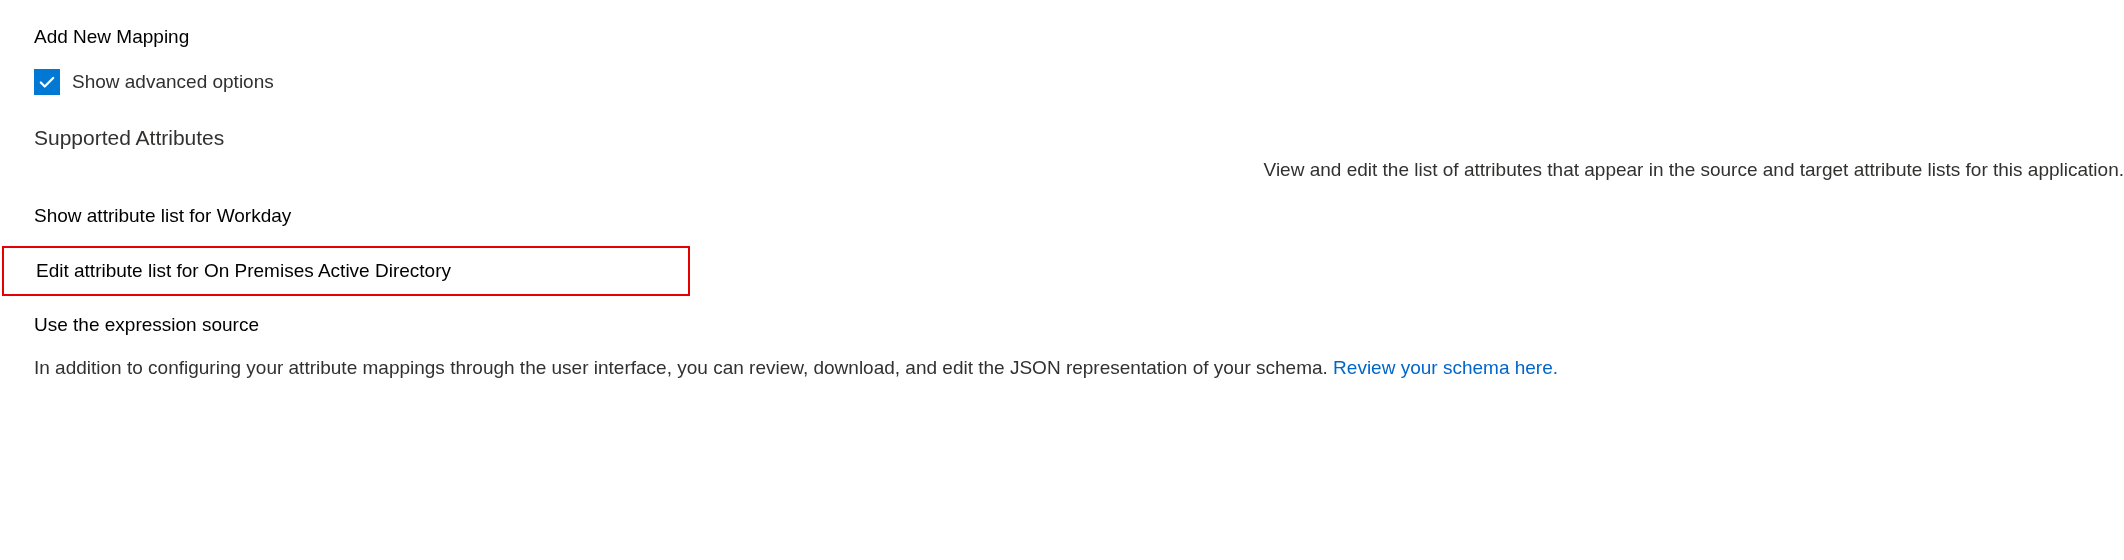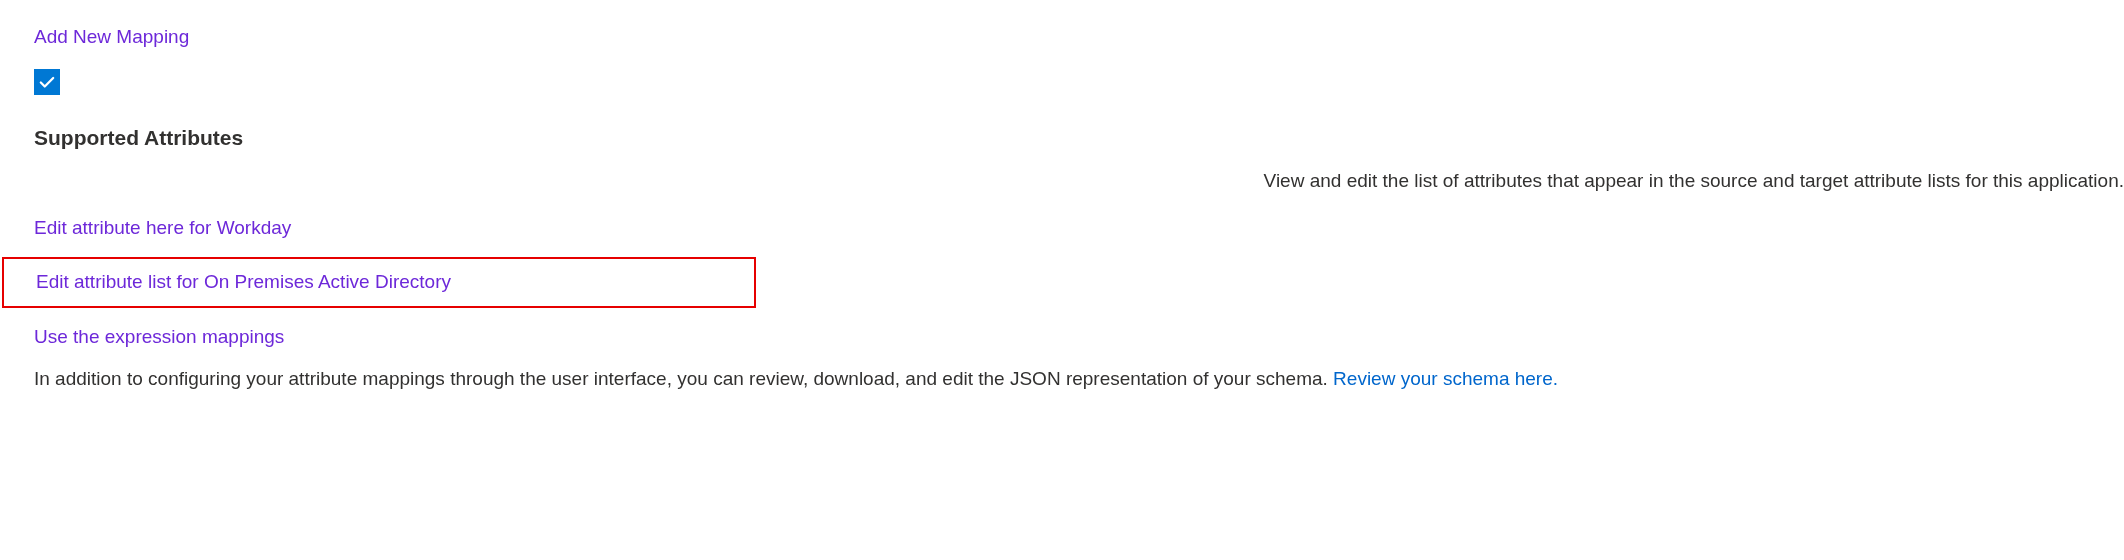--- a/index.html
+++ b/index.html
@@ -9,21 +9,21 @@
     }
     body {
       font-family: "Segoe UI", -apple-system, BlinkMacSystemFont, sans-serif;
       font-size: 19px;
       color: #323130;
       background: #ffffff;
       padding: 24px 0 0 34px;
       line-height: 1.4;
     }
     .link {
-      color: #6d28d9;
+      color: #000000;
       cursor: pointer;
       display: inline-block;
       text-align: center;
     }
     .row-add-new {
       margin-bottom: 18px;
     }
     .checkbox-row {
       display: flex;
       align-items: center;
@@ -39,40 +39,40 @@
       justify-content: center;
       cursor: pointer;
       flex-shrink: 0;
     }
     .checkbox svg {
       width: 18px;
       height: 18px;
     }
     .section-heading {
       font-size: 21px;
-      font-weight: 700;
+      font-weight: 400;
       color: #323130;
-      margin-bottom: 16px;
+      margin-bottom: 4px;
     }
     .section-desc {
       color: #323130;
       margin-bottom: 20px;
       text-align: right;
     }
     .link-row {
       margin-bottom: 16px;
     }
     .highlight-box {
       border: 2px solid #e60000;
       padding: 10px 12px 10px 0;
       margin-left: -32px;
       padding-left: 32px;
       margin-bottom: 16px;
       display: inline-block;
-      width: 754px;
+      width: 688px;
     }
     .paragraph {
       margin-top: 13px;
       color: #323130;
     }
     .inline-link {
       color: #0066cc;
       cursor: pointer;
     }
   </style>
@@ -84,35 +84,36 @@
 <div class="row-add-new">
   <span class="link">Add New Mapping</span>
 </div>
 
 <div class="checkbox-row">
   <div class="checkbox">
     <svg viewBox="0 0 16 16">
       <path d="M13.5 4.5L6 12L2.5 8.5" stroke="#ffffff" stroke-width="2" fill="none" stroke-linecap="round" stroke-linejoin="round"></path>
     </svg>
   </div>
+  <span>Show advanced options</span>
 </div>
 
 <div class="section-heading">Supported Attributes</div>
 <div class="section-desc">View and edit the list of attributes that appear in the source and target attribute lists for this application.</div>
 
 <div class="link-row">
-  <span class="link">Edit attribute here for Workday</span>
+  <span class="link">Show attribute list for Workday</span>
 </div>
 
 <div class="highlight-box">
   <span class="link">Edit attribute list for On Premises Active Directory</span>
 </div>
 
 <div class="link-row">
-  <span class="link">Use the expression mappings</span>
+  <span class="link">Use the expression source</span>
 </div>
 
 <div class="paragraph">
   <span>In addition to configuring your attribute mappings through the user interface, you can review, download, and edit the JSON representation of your schema. </span><span class="inline-link">Review your schema here.</span>
 </div>
 
 
 
 
 </body></html>

